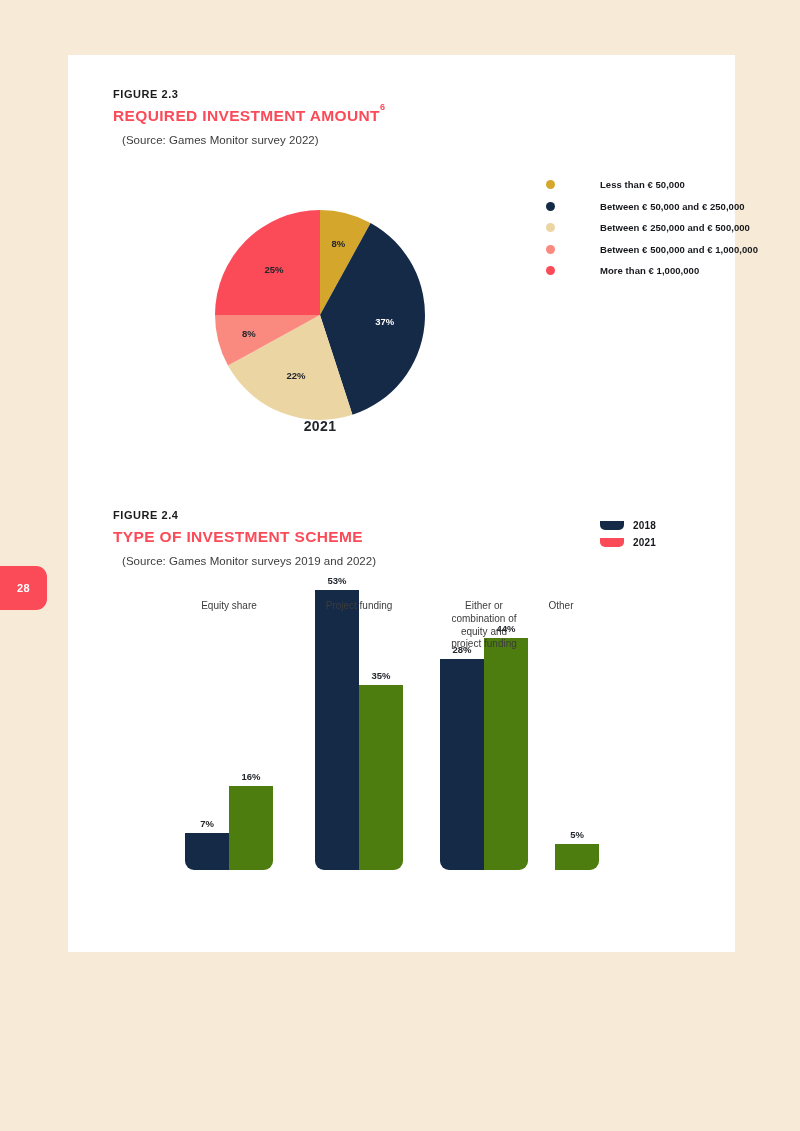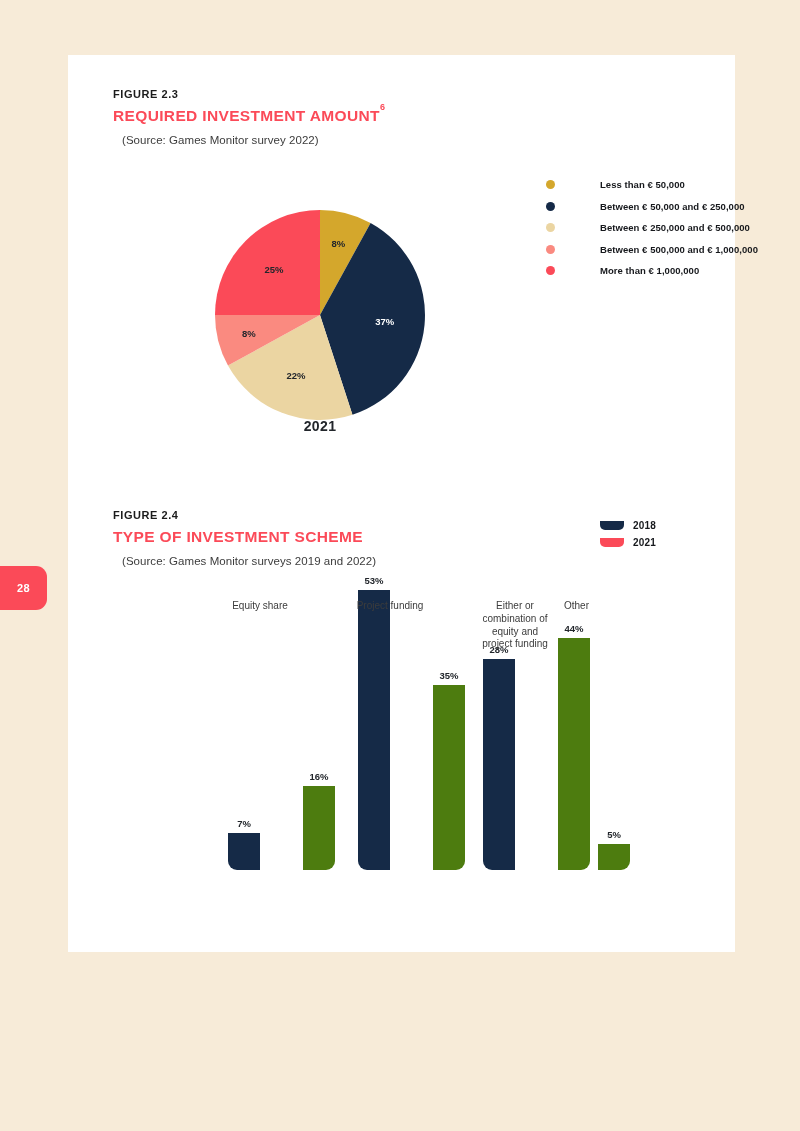--- a/index.html
+++ b/index.html
@@ -73,21 +73,21 @@
   .bl-row{display:flex;align-items:center;height:13px;margin-bottom:4px;}
   .bl-swatch{
     width:24px;height:9px;flex:0 0 auto;margin-right:9px;
     border-radius:0 0 5px 5px;
   }
   .bl-label{font-size:10px;font-weight:bold;color:#16181C;letter-spacing:.2px;text-align:right;}
 
   
   .bars{position:absolute;left:110px;top:570px;width:560px;height:300px;}
   .bar{
-    position:relative;width:32px;margin-left:43px;
+    position:relative;width:44px;
   }
   .bar.navy{background:#152A47;border-radius:0 0 0 9px;}
   .bar.red{background:#4d7c0f;border-radius:0 0 9px 0;}
   .bar .val{
     position:absolute;top:-15px;left:50%;transform:translateX(-50%);
     font-size:9.5px;font-weight:bold;color:#22262B;white-space:nowrap;
   }
   .cat-label{
     position:absolute;top:10px;left:50%;transform:translateX(-50%);
     font-size:10px;color:#3C3C3C;text-align:center;line-height:1.28;

